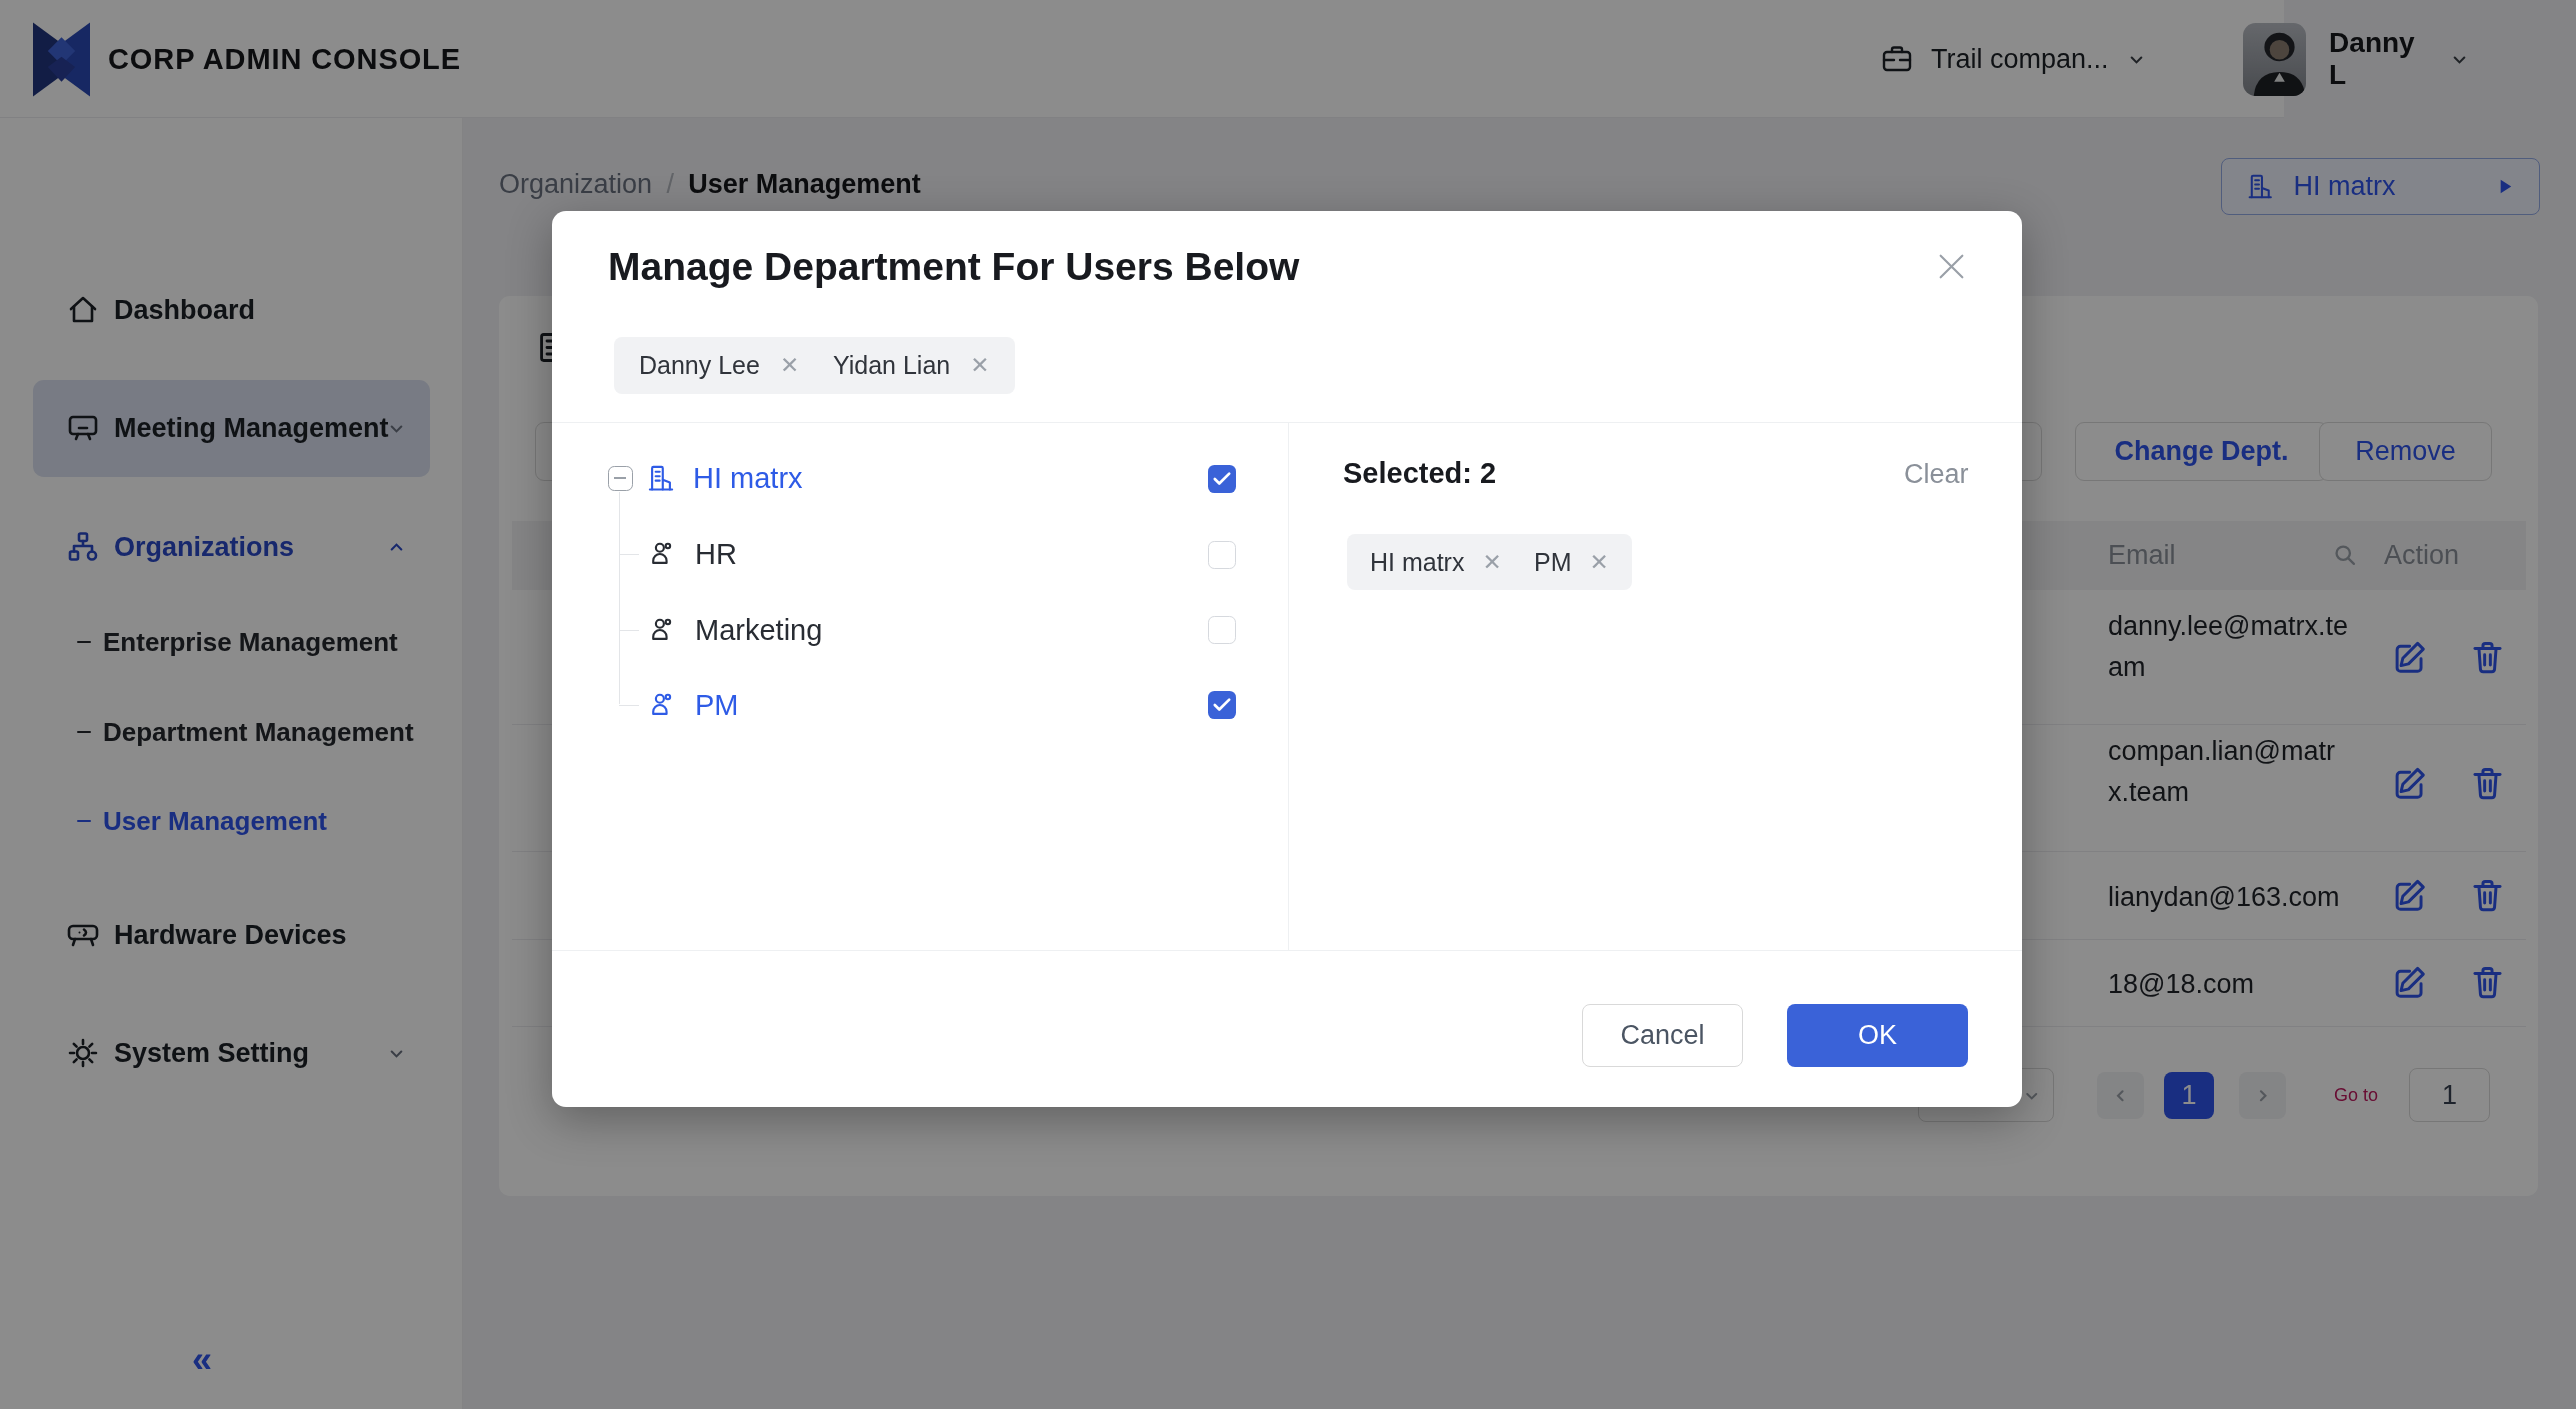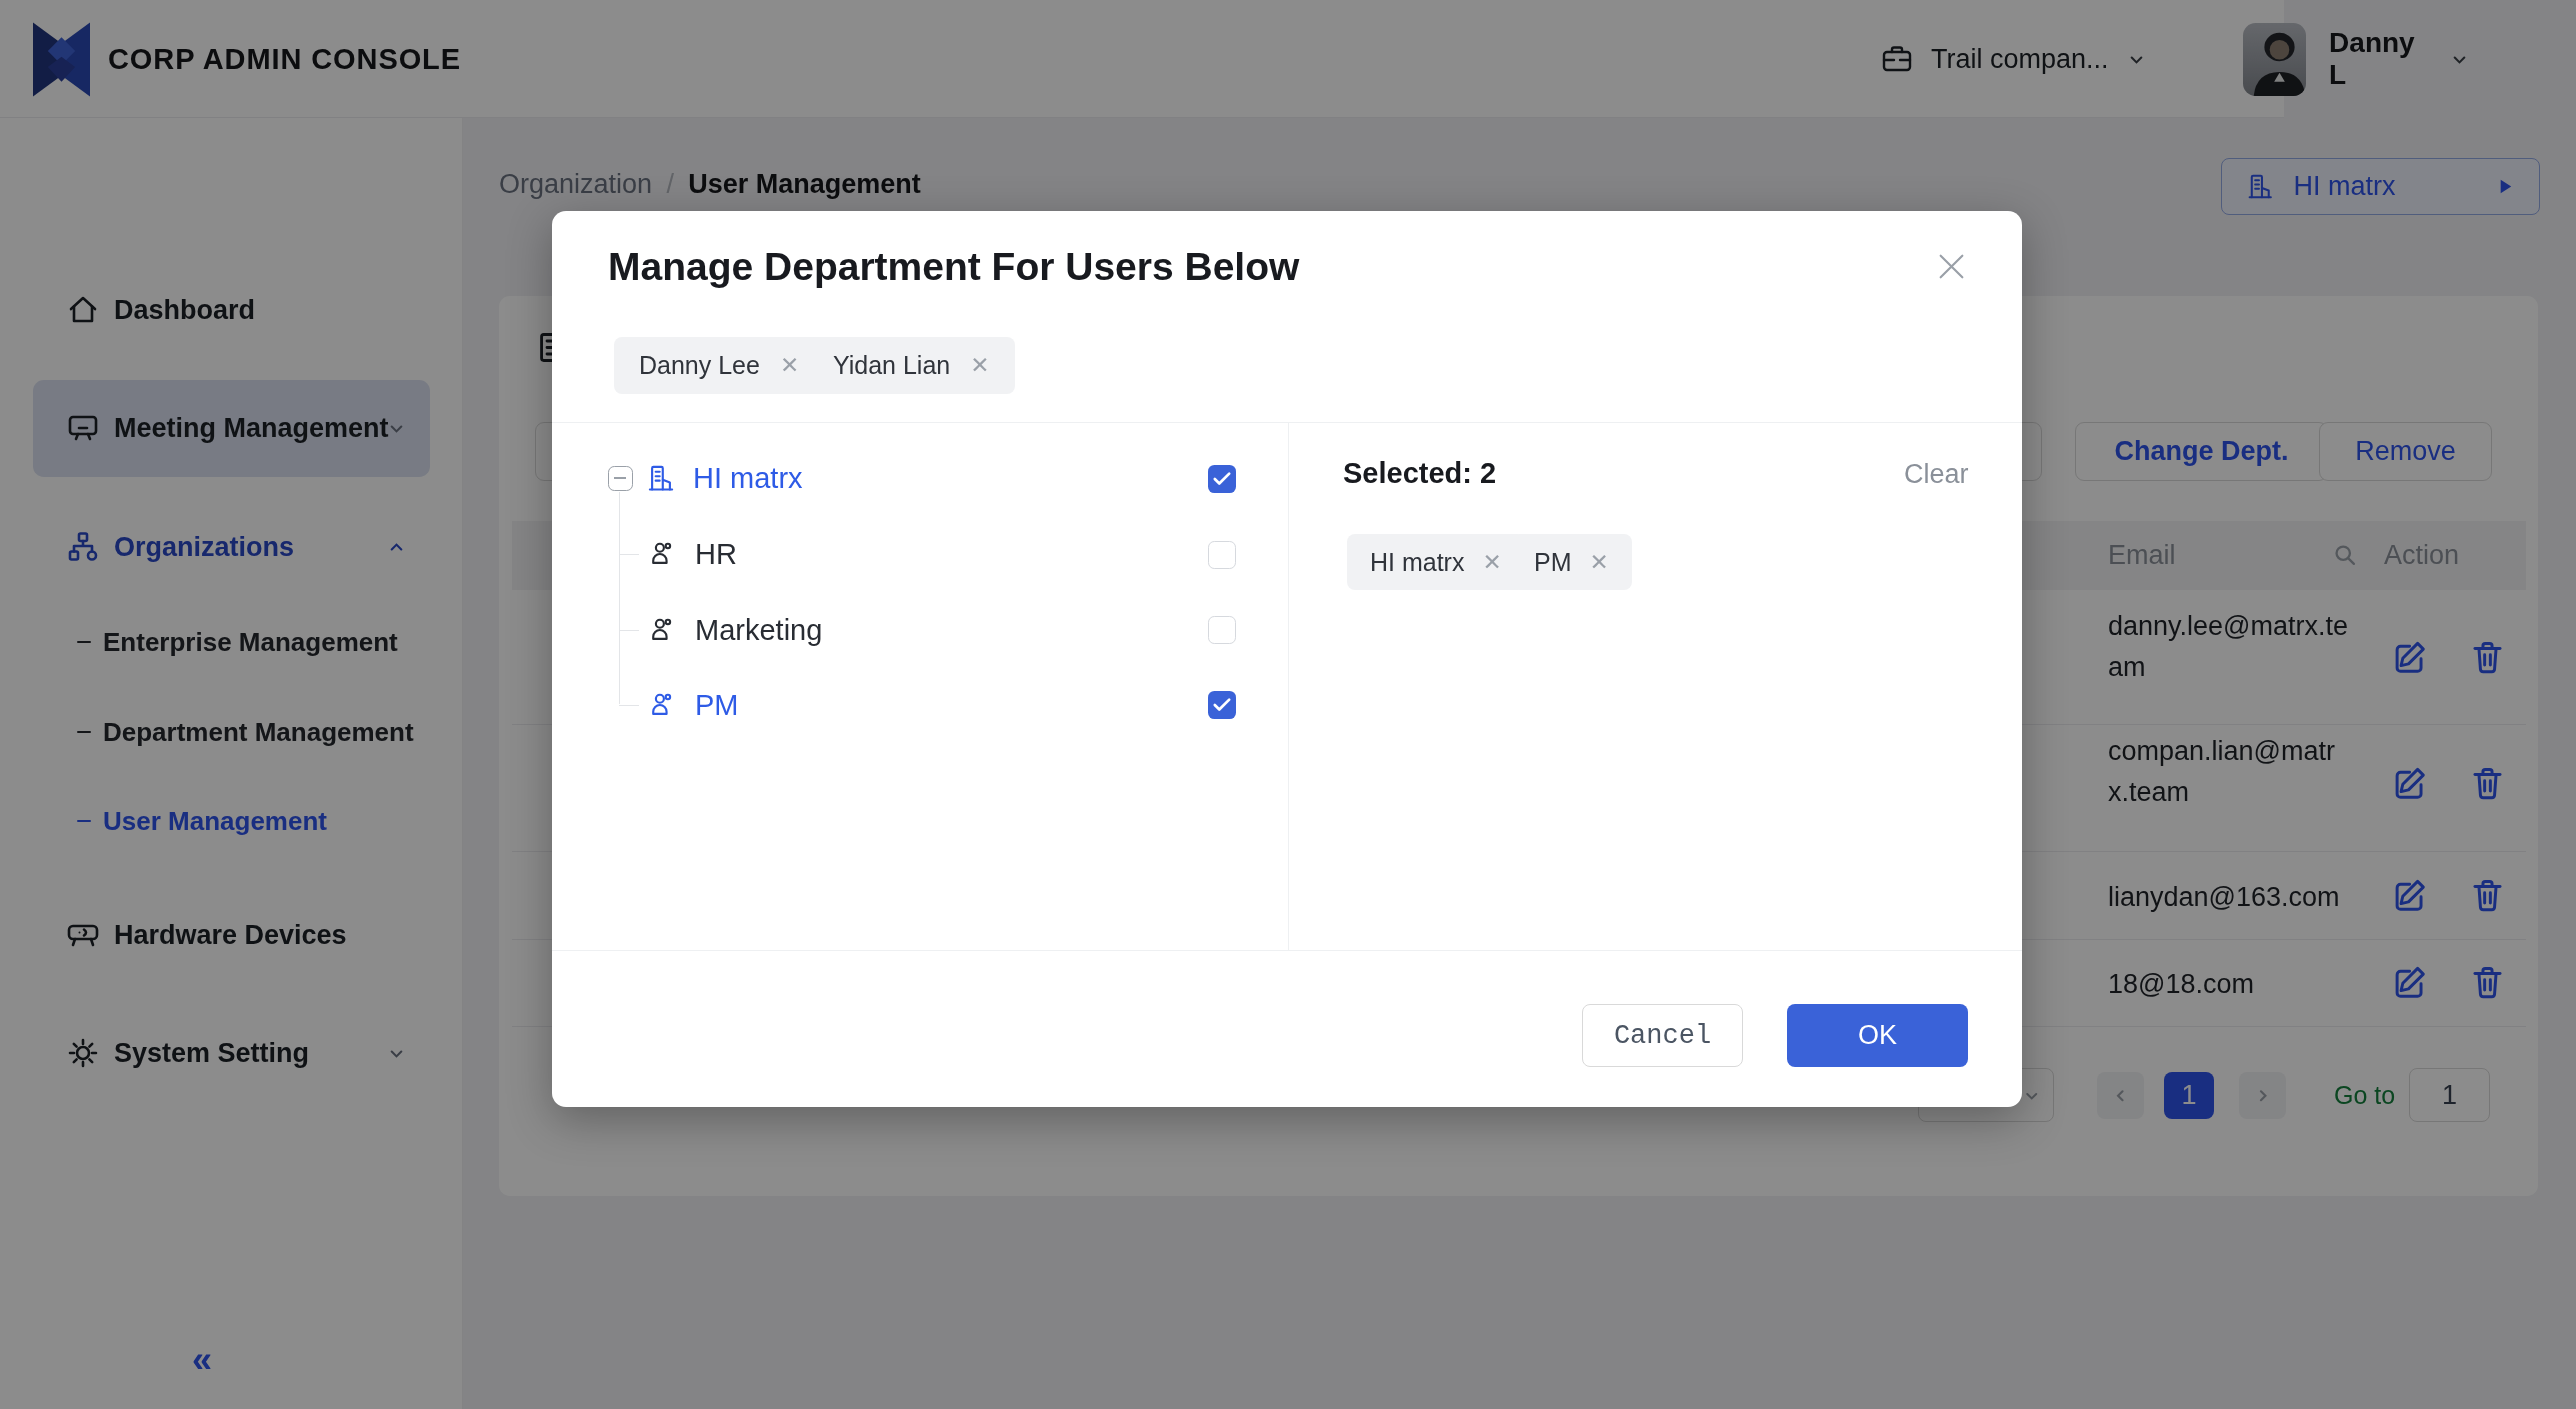--- a/index.html
+++ b/index.html
@@ -65,21 +65,21 @@
 
   .pg-select{position:absolute;left:1918px;top:1068px;width:136px;height:54px;border:1.8px solid #d9d9d9;border-radius:8px;background:#fff;cursor:pointer;}
   .pg-select .cv{position:absolute;right:10.8px;top:16px;width:21.5px;height:21.5px;color:#9aa0a8;}
   .pg-arrow{position:absolute;top:1072px;width:47px;height:47px;background:#f1f2f4;border-radius:8px;
     display:flex;align-items:center;justify-content:center;color:#9aa0a8;cursor:pointer;}
   .pg-prev{left:2097px;}
   .pg-next{left:2239px;}
   .pg-arrow svg{width:21.5px;height:21.5px;}
   .pg-page{position:absolute;left:2164px;top:1072px;width:50px;height:47px;background:#2f54eb;border-radius:8px;
     color:#ffffff;font-size:27px;display:flex;align-items:center;justify-content:center;cursor:pointer;}
-  .pg-goto-label{position:absolute;left:2334px;top:1072px;height:47px;display:flex;align-items:center;font-size:25px;color:#15803d;}
+  .pg-goto-label{position:absolute;left:2334px;top:1072px;height:47px;display:flex;align-items:center;font-size:18px;color:#be185d;}
   .pg-goto-input{position:absolute;left:2409px;top:1068px;width:81px;height:54px;border:1.8px solid #d9d9d9;border-radius:8px;
     text-align:center;font-size:27px;color:#374151;font-family:inherit;background:#fff;}
 
   
   .overlay{position:absolute;left:0;top:0;width:2576px;height:1409px;background:rgba(0,0,0,0.45);z-index:50;}
   .modal{position:absolute;left:552px;top:211px;width:1470px;height:896px;background:#ffffff;border-radius:14px;
     box-shadow:0 12.5px 45px rgba(0,0,0,0.3);z-index:100;}
   .modal-title{position:absolute;left:56px;top:34px;font-size:39px;font-weight:bold;color:#181a1f;}
   .modal-close{position:absolute;left:1380px;top:36px;width:39px;height:39px;color:#9aa0a8;cursor:pointer;}
   .chip{position:absolute;height:57px;background:#f1f2f4;border-radius:8px;display:flex;align-items:center;
@@ -102,21 +102,21 @@
   .cbx.checked{background:#3a62d8;}
   .cbx.checked svg{position:absolute;left:3.6px;top:4.5px;width:20px;height:18px;color:#fff;}
   .cbx.unchecked{background:#fff;border:1.8px solid #d6d9de;}
 
   .sel-title{position:absolute;left:791px;top:246px;font-size:29px;font-weight:bold;color:#181a1f;}
   .sel-clear{position:absolute;left:1352px;top:248px;font-size:27px;color:#8a9099;cursor:pointer;}
   .sel-chip{position:absolute;top:323px;height:56px;background:#f1f2f4;border-radius:8px;display:flex;align-items:center;
     gap:18px;padding:0 23px;font-size:25px;color:#30343b;}
 
   .btn-cancel{position:absolute;left:1030px;top:793px;width:161px;height:63px;background:#fff;border:1.8px solid #d9d9d9;
-    border-radius:8px;color:#4b5563;font-size:27px;display:flex;align-items:center;justify-content:center;cursor:pointer;font-family:Liberation Mono, monospace;}
+    border-radius:8px;color:#4b5563;font-size:27px;display:flex;align-items:center;justify-content:center;cursor:pointer;}
   .btn-ok{position:absolute;left:1235px;top:793px;width:181px;height:63px;background:#3a62d8;border:none;
     border-radius:8px;color:#ffffff;font-size:27px;display:flex;align-items:center;justify-content:center;cursor:pointer;}
 
   svg{display:block;}
 </style>
 </head>
 <body>
 
 <div class="topbar">
   <div class="brand-logo">

